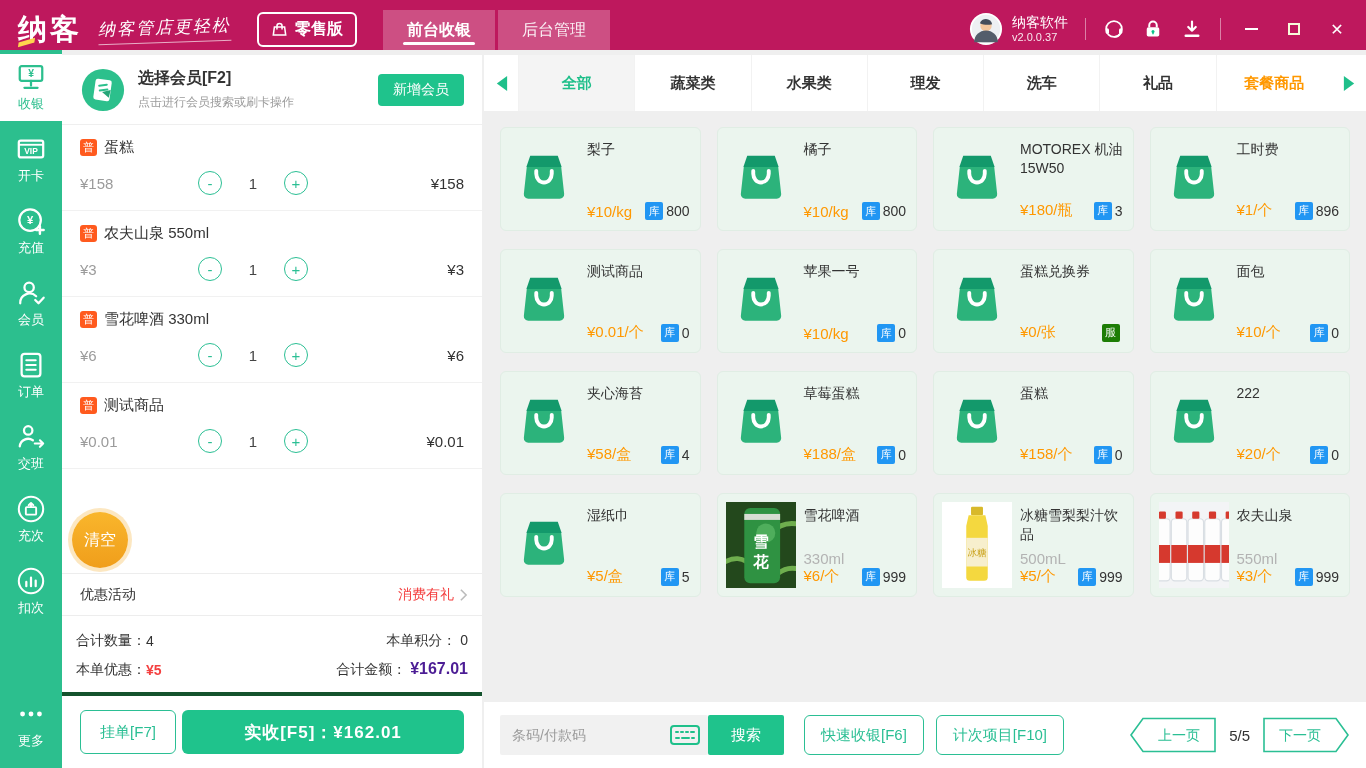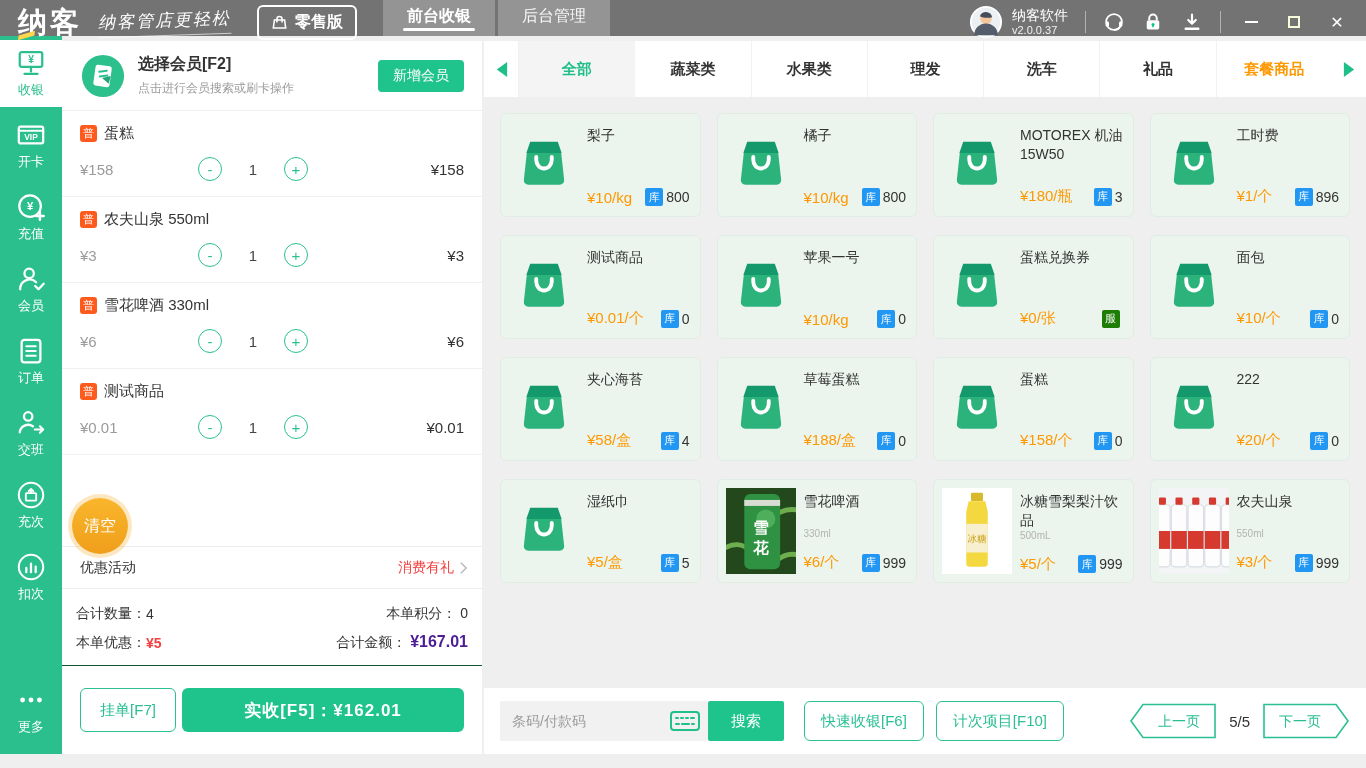--- a/index.html
+++ b/index.html
@@ -1,20 +1,20 @@
 <!DOCTYPE html>
 <html><head>
 <meta charset="utf-8">
 <style>
   * { margin:0; padding:0; box-sizing:border-box; }
   html,body { width:1366px; height:768px; overflow:hidden; }
   body { font-family:"Liberation Sans","DejaVu Sans",sans-serif; background:#efefef; color:#333; }
 
   
-  .topbar { height:36px; background:#737373; display:flex; align-items:center; padding:8px 16px 0 18px; position:relative; }
+  .topbar { height:50px; background:#be185d; display:flex; align-items:center; padding:8px 16px 0 18px; position:relative; }
   .logo { color:#fff; font-size:29px; font-weight:bold; letter-spacing:3px; position:relative; line-height:50px; }
   .logo-accent { position:absolute; left:1px; bottom:9px; width:15px; height:5px; background:#ffd64d; transform:skewX(-25deg) rotate(-18deg); }
   .tagline { color:#fff; font-size:17px; font-style:italic; margin-left:16px; transform:rotate(-2deg); letter-spacing:2px; border-bottom:1px solid rgba(255,255,255,.65); padding-bottom:3px; }
   .edition { margin-left:26px; display:flex; align-items:center; gap:7px; border:2px solid #fff; border-radius:6px; padding:5px 12px; color:#fff; font-size:16px; font-weight:bold; cursor:pointer; }
   .tabs { display:flex; gap:3px; align-self:flex-end; margin-left:26px;border-radius:10px; }
   .tab { height:40px; padding:0 24px; display:flex; align-items:center; color:rgba(255,255,255,.92); background:rgba(255,255,255,.24); font-size:16px; position:relative; cursor:pointer; }
   .tab.active { font-weight:bold; color:#fff; }
   .tab.active::after { content:""; position:absolute; left:20px; right:20px; bottom:5px; height:3px; background:#fff; border-radius:2px; }
   .top-right { margin-left:auto; display:flex; align-items:center; gap:17px; }
   .userbox { display:flex; align-items:center; gap:9px; }
@@ -65,42 +65,42 @@
   .promo-label { font-size:14px; color:#333; }
   .promo-val { margin-left:auto; font-size:14px; color:#f44040; }
   .chev { width:9px; height:14px; margin-left:5px; }
 
   .summary { border-top:1px solid #ededed; padding:10px 14px 8px; flex:none; }
   .srow { display:flex; align-items:center; height:29px; font-size:14px; color:#333; }
   .sright { margin-left:auto; }
   .red { color:#f44040; font-weight:bold; }
   .bigtotal { font-weight:bold; font-size:16px; color:#4c1d95;text-align:right; }
 
-  .cartfooter { border-top:1px solid #14532d; padding:22px 18px; display:flex; gap:6px; flex:none; }
+  .cartfooter { border-top:4px solid #14532d; padding:14px 18px; display:flex; gap:6px; flex:none; }
   .holdbtn { width:96px; height:44px; background:#fff; border:1.4px solid #2bbf94; color:#2bbf94; border-radius:6px; font-size:15px; cursor:pointer; font-family:inherit; }
   .paybtn { flex:1; height:44px; background:#1fc38c; border:none; color:#fff; border-radius:6px; font-size:17px; font-weight:bold; cursor:pointer; font-family:inherit; letter-spacing:1px; }
 
   
   .catalog { flex:1; margin:5px 0 0 2px; display:flex; flex-direction:column; }
   .cats { height:56px; background:#fff; display:flex; align-items:stretch; flex:none; }
   .catarrow { width:34px; display:flex; align-items:center; justify-content:center; cursor:pointer; }
   .catarrow svg { width:15px; height:19px; }
   .cat { flex:1; display:flex; align-items:center; justify-content:center; font-size:15px; color:#333; border-left:1px solid #f2f2f2; cursor:pointer; font-weight:bold; }
   .cat.active { background:#f4f4f4; color:#1fbf8a; }
   .cat.hl { color:#ff9800; }
 
   .grid { flex:1; padding:16px; display:grid; grid-template-columns:repeat(4,1fr); grid-auto-rows:104px; gap:18px 16px; align-content:start; overflow:hidden; }
   .card { background:#ebf5ee; border:1px solid #e0ede4; border-radius:6px; display:flex; padding:8px 10px 8px 8px; cursor:pointer; }
   .thumb { width:70px; height:86px; flex:none; display:flex; align-items:center; justify-content:center; }
   .thumb svg { width:62px; height:62px; }
   .thumb.photo svg { width:70px; height:86px; }
   .cinfo { flex:1; display:flex; flex-direction:column; padding:4px 0 2px 8px; min-width:0; }
   .cname { font-size:14px; color:#333; line-height:1.35; }
   .clower { margin-top:auto; }
-  .csub { font-size:10px; color:#b3b3b3; margin-bottom:14px; }
+  .csub { font-size:15px; color:#b3b3b3; margin-bottom:0; }
   .cbottom { display:flex; align-items:center; }
   .cprice { color:#ff9800; font-size:15px; white-space:nowrap; }
   .cstock { margin-left:auto; display:flex; align-items:center; gap:3px; }
   .sbadge { width:18px; height:18px; background:#2196f3; border-radius:2px; color:#fff; font-size:11px; display:flex; align-items:center; justify-content:center; }
   .sbadge.service { background:#1d7d05; }
   .scount { font-size:14px; color:#333; }
 
   .searchbar { height:66px; background:#fff; display:flex; align-items:center; padding:0 16px; flex:none; }
   .inputwrap { width:208px; height:40px; background:#f1f1f1; border-radius:2px; display:flex; align-items:center; padding:0 8px 0 12px; }
   .inputwrap input { flex:1; min-width:0; border:none; background:transparent; outline:none; font-size:14px; color:#333; font-family:inherit; }

